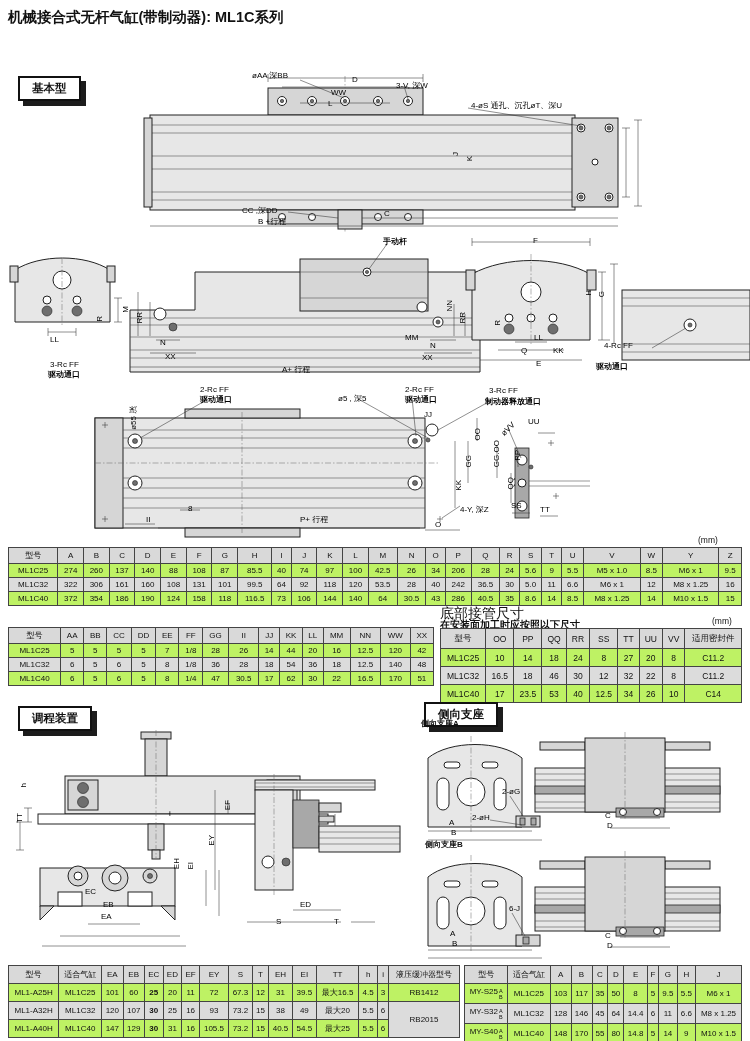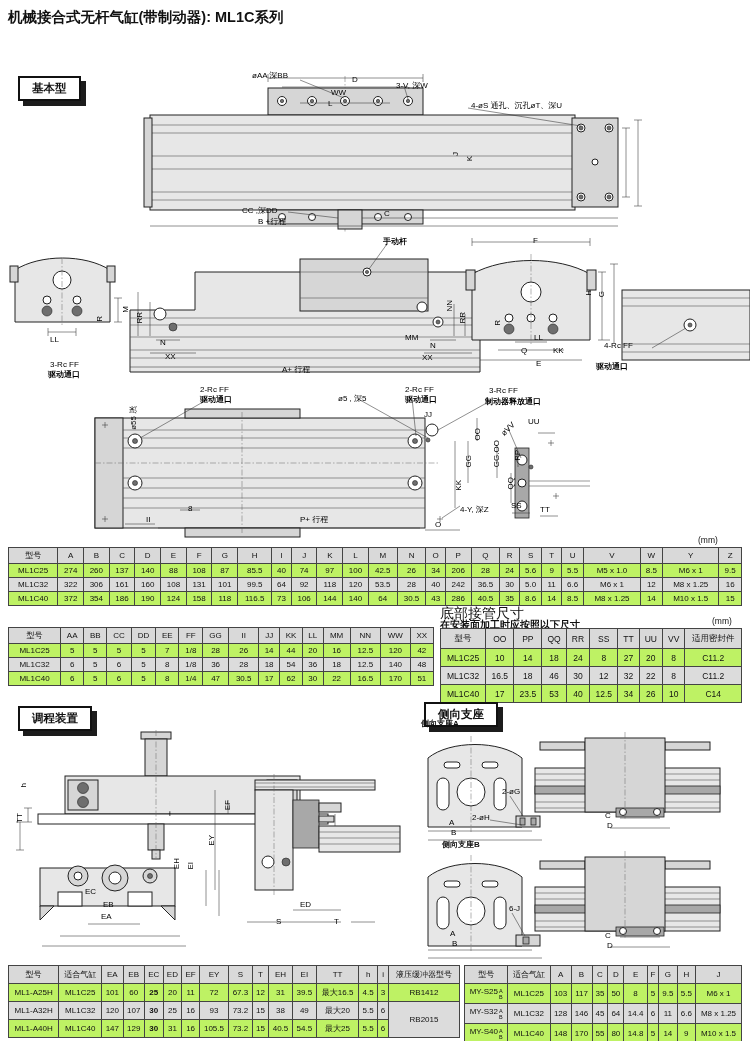--- a/index.html
+++ b/index.html
@@ -544,21 +544,21 @@
   <span class="dl v" style="left:173px;top:858px">EH</span>
   <span class="dl v" style="left:187px;top:862px">EI</span>
   <span class="dl v" style="left:224px;top:800px">EF</span>
   <span class="dl v" style="left:208px;top:835px">EY</span>
   <span class="dl" style="left:300px;top:901px">ED</span>
   <span class="dl" style="left:276px;top:918px">S</span>
   <span class="dl" style="left:334px;top:918px">T</span>
 
   <div class="abs tab" style="left:424px;top:702px">侧向支座</div>
   <div class="abs small-lab" style="left:421px;top:718px">侧向支座A</div>
-  <div class="abs small-lab" style="left:442px;top:839px">侧向支座B</div>
+  <div class="abs small-lab" style="left:425px;top:839px">侧向支座B</div>
   <svg class="draw" style="left:420px;top:728px" width="330" height="232" viewBox="0 0 330 232">
     <g>
       <path class="body" d="M8 30 C30 12 80 12 102 30 V99 H8 Z"></path>
       <rect class="hole" x="24" y="34" width="16" height="6" rx="3"></rect>
         <rect class="hole" x="62" y="34" width="16" height="6" rx="3"></rect>
       <rect class="hole" x="17" y="50" width="12" height="32" rx="6"></rect>
         <rect class="hole" x="74" y="50" width="12" height="32" rx="6"></rect>
       <circle class="hole" cx="51" cy="64" r="14"></circle>
       <rect class="plate" x="96" y="88" width="24" height="11"></rect>
       <rect class="dark" x="100" y="90" width="5" height="7"></rect>

